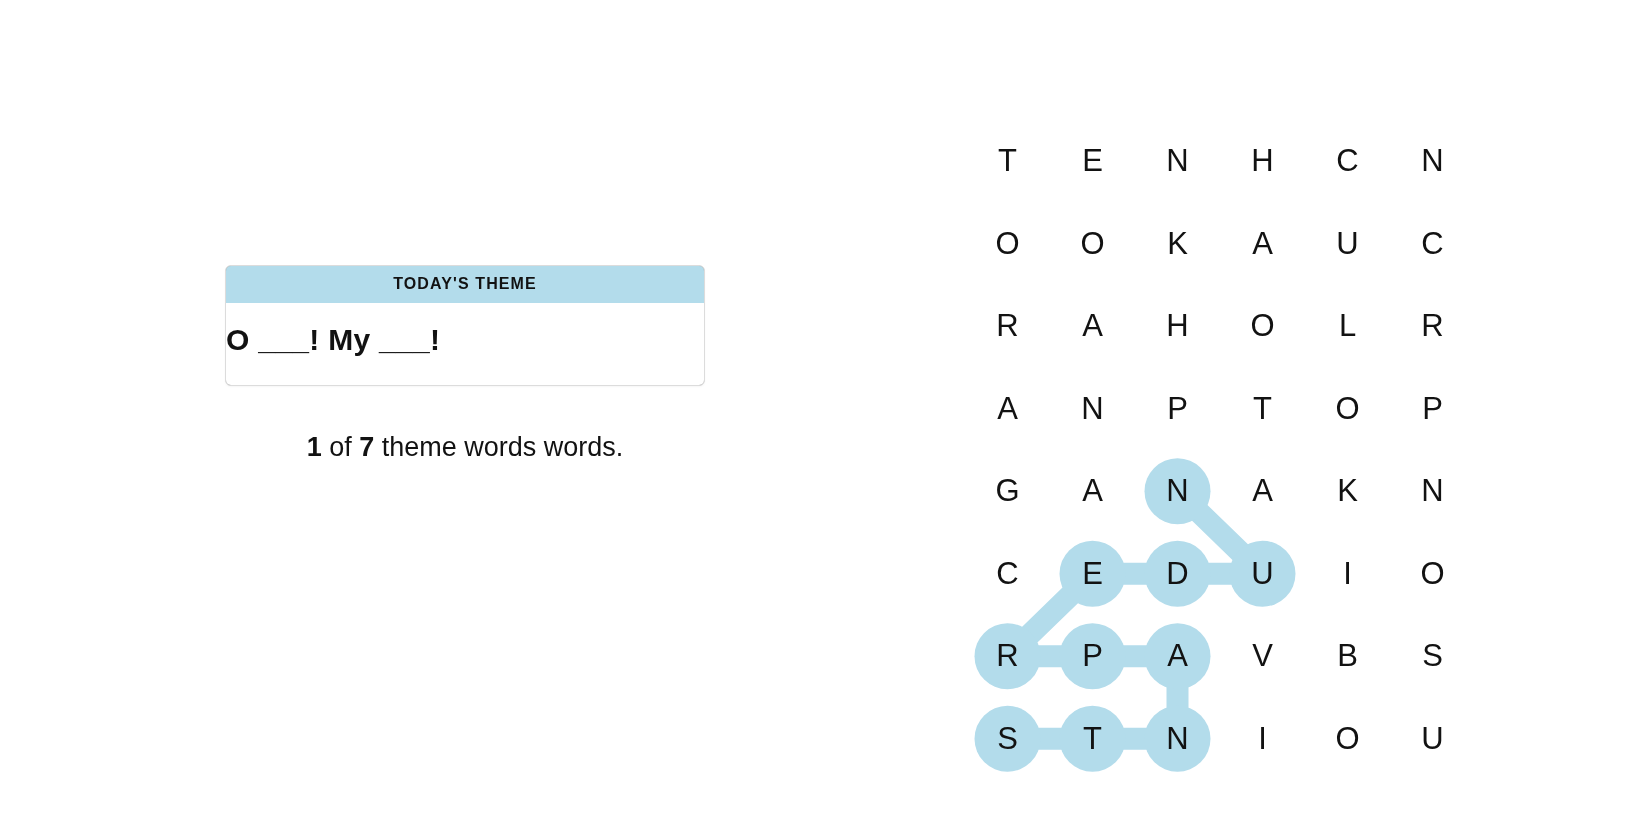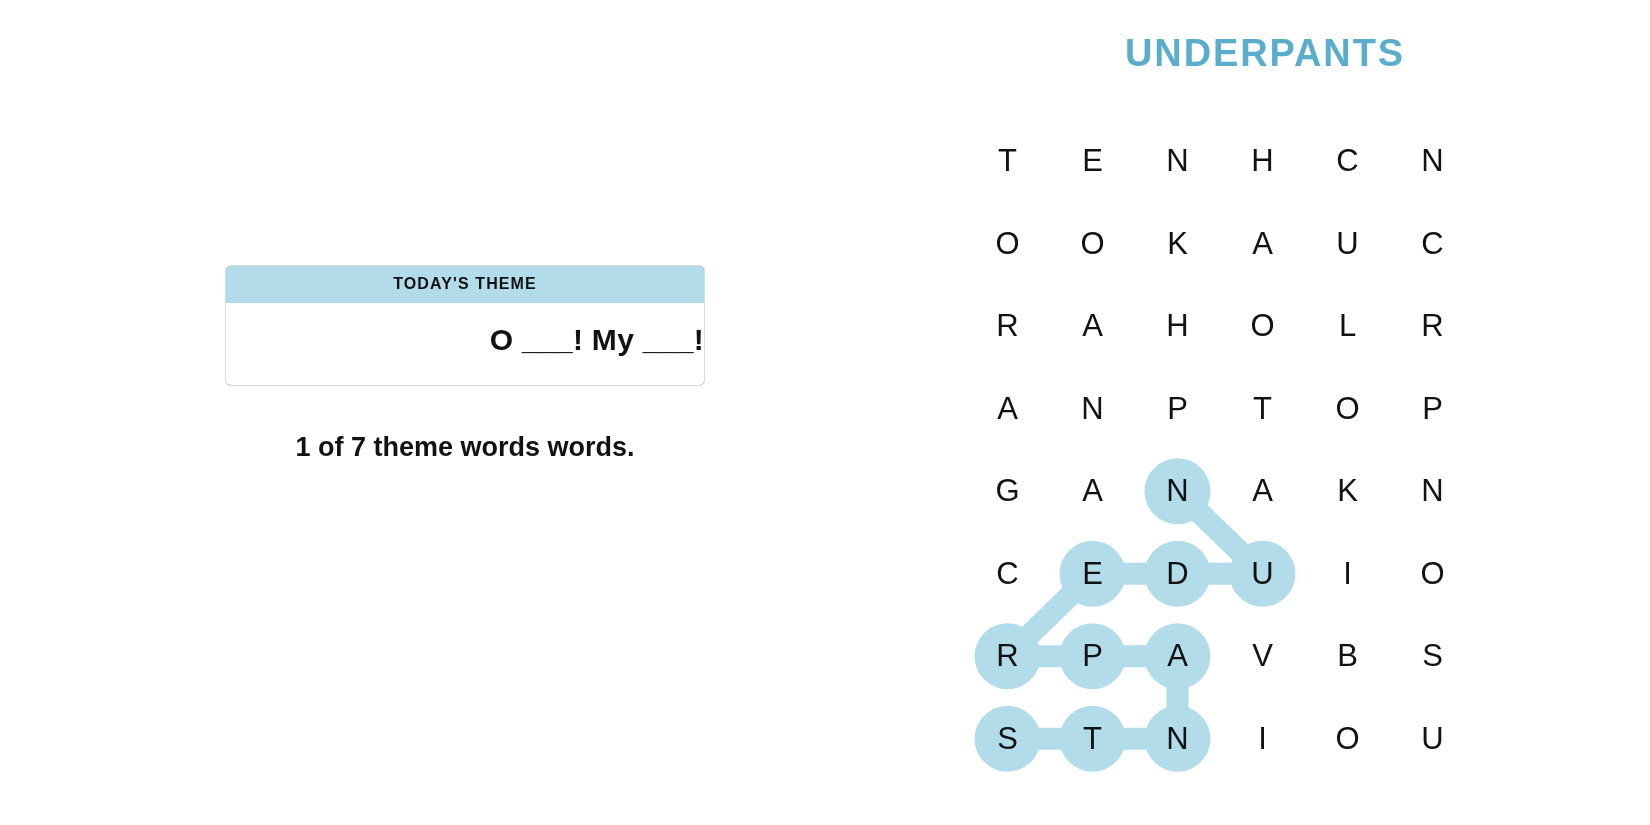--- a/index.html
+++ b/index.html
@@ -41,41 +41,41 @@
     background: #b3dceb;
     color: #121212;
     font-size: 16px;
     font-weight: bold;
     letter-spacing: 0.07em;
     text-align: center;
     padding: 9px 0 10px 0;
   }
   #theme-body {
     background: #ffffff;
-    text-align: right;
+    text-align: left;
     padding: 20px 0 28px 0;
   }
   #theme-phrase {
     font-size: 30px;
     font-weight: bold;
     color: #121212;
     letter-spacing: 0.01em;
   }
 
   #found-line {
     position: absolute;
     left: 225px;
     top: 432px;
     width: 480px;
     text-align: center;
     font-size: 27px;
     color: #121212;
   }
   #found-line b { font-weight: bold; }
-  .found-plain { font-weight: bold; }
+  .found-plain { font-weight: normal; }
 
   #hint-button {
     position: absolute;
     left: 353px;
     top: 520px;
     width: 222px;
     height: 62px;
     border: 1px solid #b7b7b7;
     border-radius: 31px;
     background: #ffffff;
@@ -158,21 +158,20 @@
   </div>
 
   <div id="found-line">
     <b>1</b><span class="found-plain"> of </span><b>7</b><span class="found-plain"> theme words words.</span>
   </div>
 
 
 </div>
 
 <div id="puzzle-panel">
-  <div id="puzzle-title">UNDERPANTS</div>
 
   <div id="grid-wrap">
     <svg id="grid-svg" viewBox="0 0 510 660">
         <line x1="42.5" y1="618.75" x2="127.5" y2="618.75" stroke="#b3dceb" stroke-width="22" stroke-linecap="round"></line>
         <line x1="127.5" y1="618.75" x2="212.5" y2="618.75" stroke="#b3dceb" stroke-width="22" stroke-linecap="round"></line>
         <line x1="212.5" y1="618.75" x2="212.5" y2="536.25" stroke="#b3dceb" stroke-width="22" stroke-linecap="round"></line>
         <line x1="212.5" y1="536.25" x2="127.5" y2="536.25" stroke="#b3dceb" stroke-width="22" stroke-linecap="round"></line>
         <line x1="127.5" y1="536.25" x2="42.5" y2="536.25" stroke="#b3dceb" stroke-width="22" stroke-linecap="round"></line>
         <line x1="42.5" y1="536.25" x2="127.5" y2="453.75" stroke="#b3dceb" stroke-width="22" stroke-linecap="round"></line>
         <line x1="127.5" y1="453.75" x2="212.5" y2="453.75" stroke="#b3dceb" stroke-width="22" stroke-linecap="round"></line>

